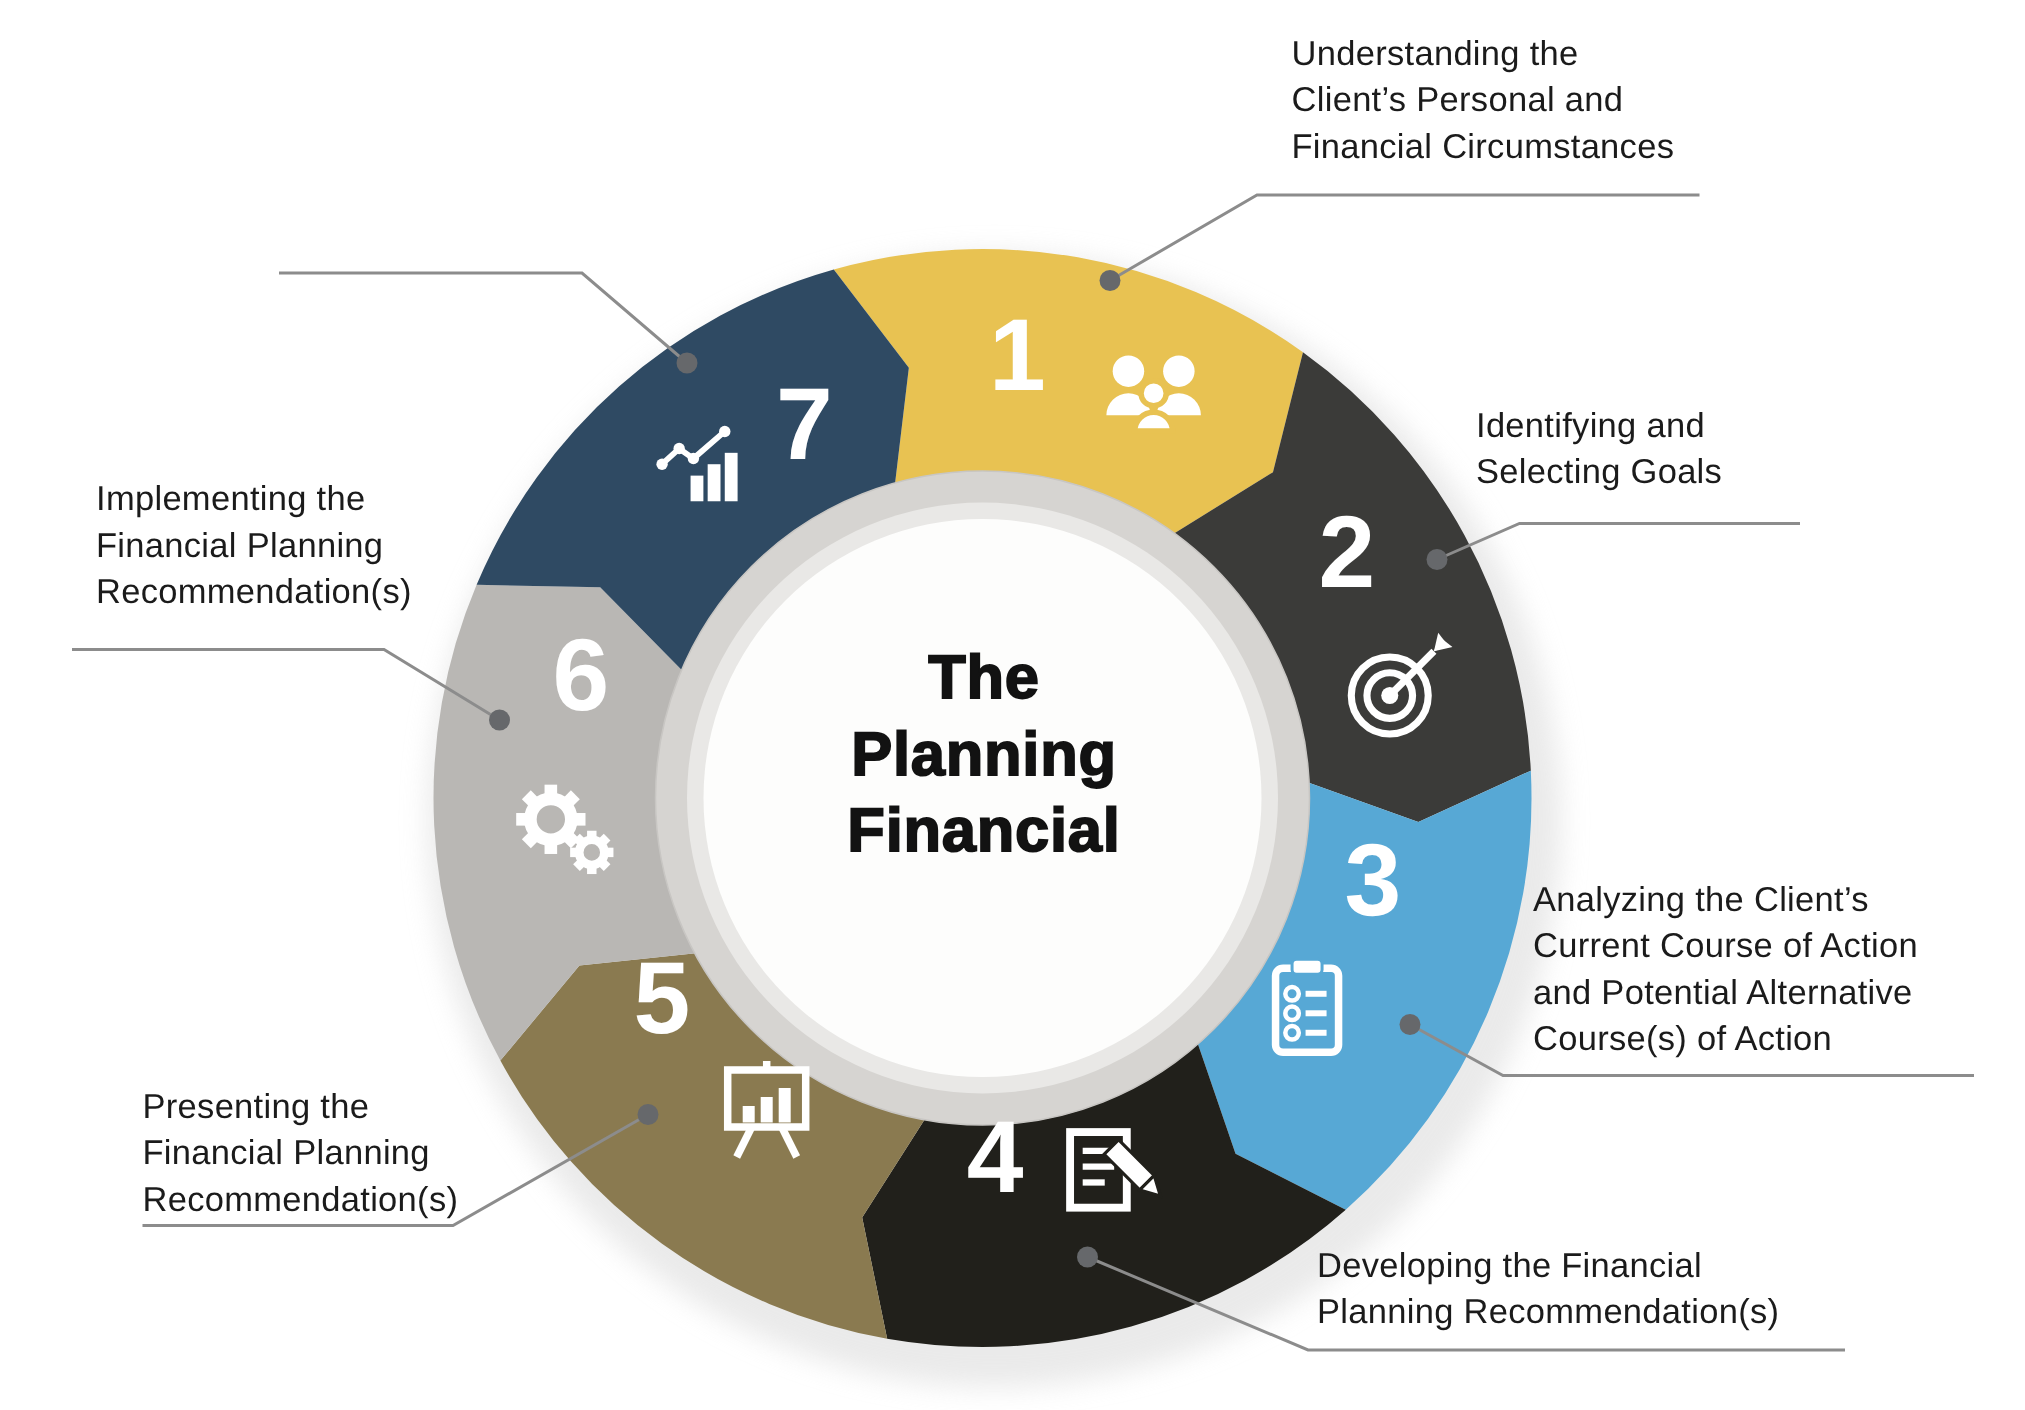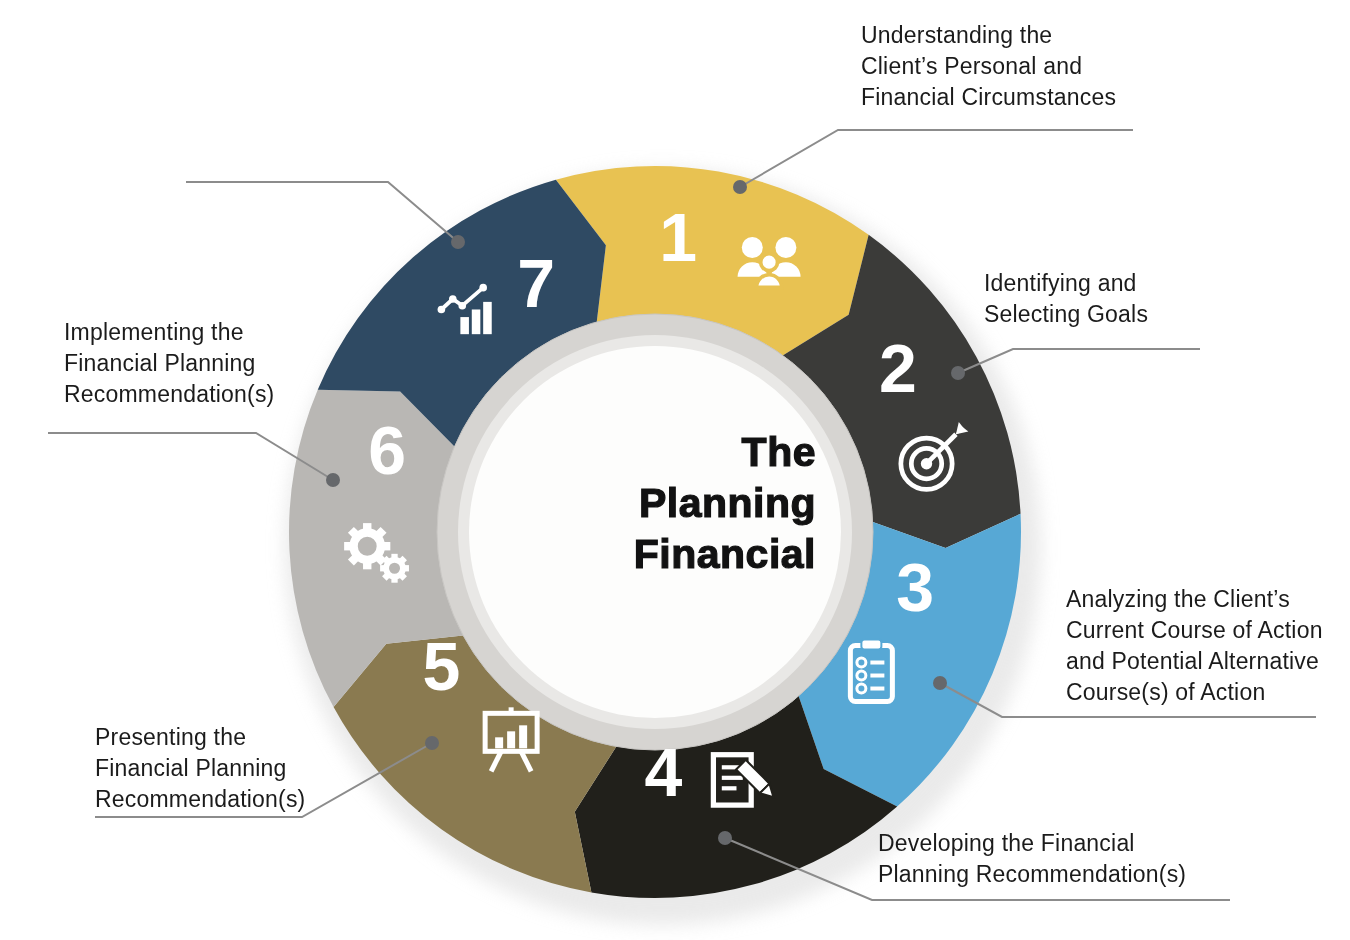--- a/index.html
+++ b/index.html
@@ -7,21 +7,21 @@
     position:relative;width:1350px;height:940px;background:#ffffff;overflow:hidden;
     font-family:"Liberation Sans",sans-serif;
   }
   .stage svg.wheel{position:absolute;left:0;top:0;}
   .callout{
     position:absolute;font-size:23px;line-height:31px;color:#1b1b1b;
     white-space:pre-line;letter-spacing:.2px;
   }
   .center-title{
     position:absolute;left:656px;top:503px;transform:translate(-50%,-50%);
-    text-align:right;font-weight:900;font-size:41px;line-height:51px;color:#121212;
+    text-align:center;font-weight:900;font-size:41px;line-height:51px;color:#121212;
     -webkit-text-stroke:1.2px #121212;letter-spacing:.5px;width:320px;
   }
 </style>
 </head>
 <body>
 
 <div class="stage">
 
   <svg id="wheel" class="wheel" width="1350" height="940" viewBox="0 0 1350 940">
       <defs>
@@ -148,21 +148,21 @@
     <div>The</div>
     <div>Planning</div>
     <div>Financial</div>
   </div>
 
   <div class="callout" style="left:845px;top:20px;margin-left:16px;">Understanding the
 Client’s Personal and
 Financial Circumstances</div>
   <div class="callout" style="left:984px;top:268px;">Identifying and
 Selecting Goals</div>
-  <div class="callout" style="left:1022px;top:584px;margin-left:44px;">Analyzing the Client’s
+  <div class="callout" style="left:1022px;top:584px;">Analyzing the Client’s
 Current Course of Action
 and Potential Alternative
 Course(s) of Action</div>
   <div class="callout" style="left:878px;top:828px;">Developing the Financial
 Planning Recommendation(s)</div>
   <div class="callout" style="left:95px;top:694px;margin-top:28px;">Presenting the
 Financial Planning
 Recommendation(s)</div>
   <div class="callout" style="left:48px;top:317px;margin-left:16px;">Implementing the
 Financial Planning

